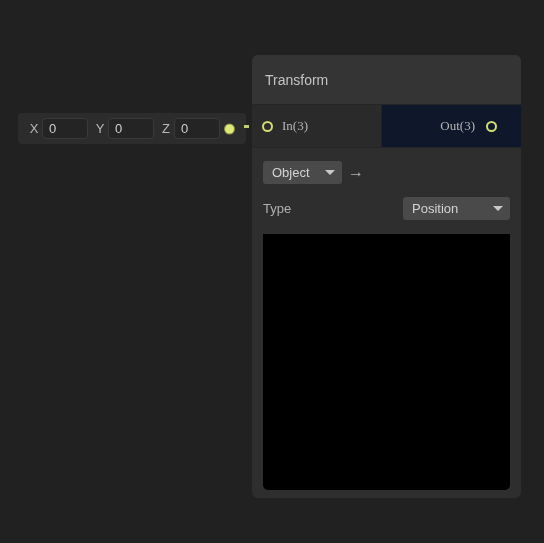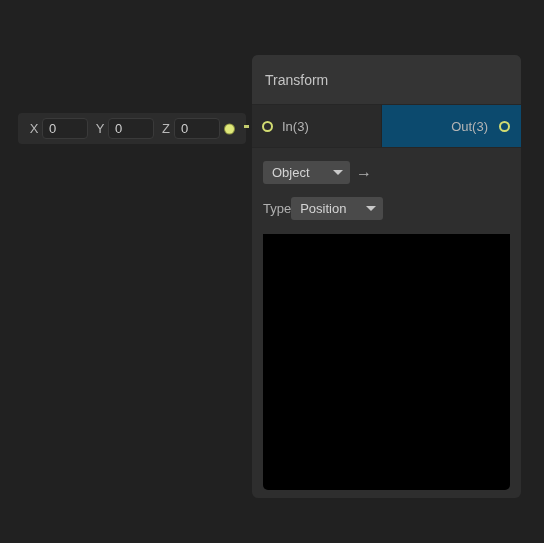--- a/index.html
+++ b/index.html
@@ -115,37 +115,38 @@
     color: #c4c4c4;
     font-size: 14px;
     user-select: none;
   }
 
   #port-row {
     height: 42px;
     display: flex;
     align-items: stretch;
     border-bottom: 1px solid #262626;
+    font-family: Liberation Serif, serif;
   }
   #port-in {
     width: 130px;
     background: #2a2a2a;
     display: flex;
     align-items: center;
     padding-left: 10px;
     box-sizing: border-box;
     border-right: 1px solid #232323;
   }
   #port-out {
     flex: 1;
-    background: #0c4a6e;
+    background: #0f172a;
     display: flex;
     align-items: center;
     justify-content: flex-end;
-    padding-right: 11px;
+    padding-right: 24px;
     box-sizing: border-box;
   }
   .port-circle {
     width: 11px;
     height: 11px;
     border-radius: 50%;
     border: 2px solid #d2dc72;
     background: transparent;
     box-sizing: border-box;
     flex: 0 0 auto;
@@ -183,38 +184,39 @@
   }
   .dropdown .caret {
     width: 0;
     height: 0;
     border-left: 5px solid transparent;
     border-right: 5px solid transparent;
     border-top: 5px solid #c9c9c9;
     margin-left: 10px;
     flex: 0 0 auto;
   }
-  #dropdown-space  { width: 87px; }
+  #dropdown-space  { width: 79px; }
   #dropdown-target { width: 107px; }
-  #dropdown-type   { width: 92px; }
+  #dropdown-type   { width: 107px; }
 
   #space-arrow {
     color: #b2b2b2;
     font-size: 16px;
     width: 28px;
     text-align: center;
     user-select: none;
     flex: 0 0 auto;
   }
   .row-label {
     color: #b0b0b0;
     font-size: 13px;
     user-select: none;
   }
   #row-type {
+    justify-content: space-between;
   }
 
   #node-preview {
     position: absolute;
     left: 11px;
     right: 11px;
     top: 179px;
     bottom: 8px;
     background: #000000;
     border-radius: 0 0 5px 5px;

